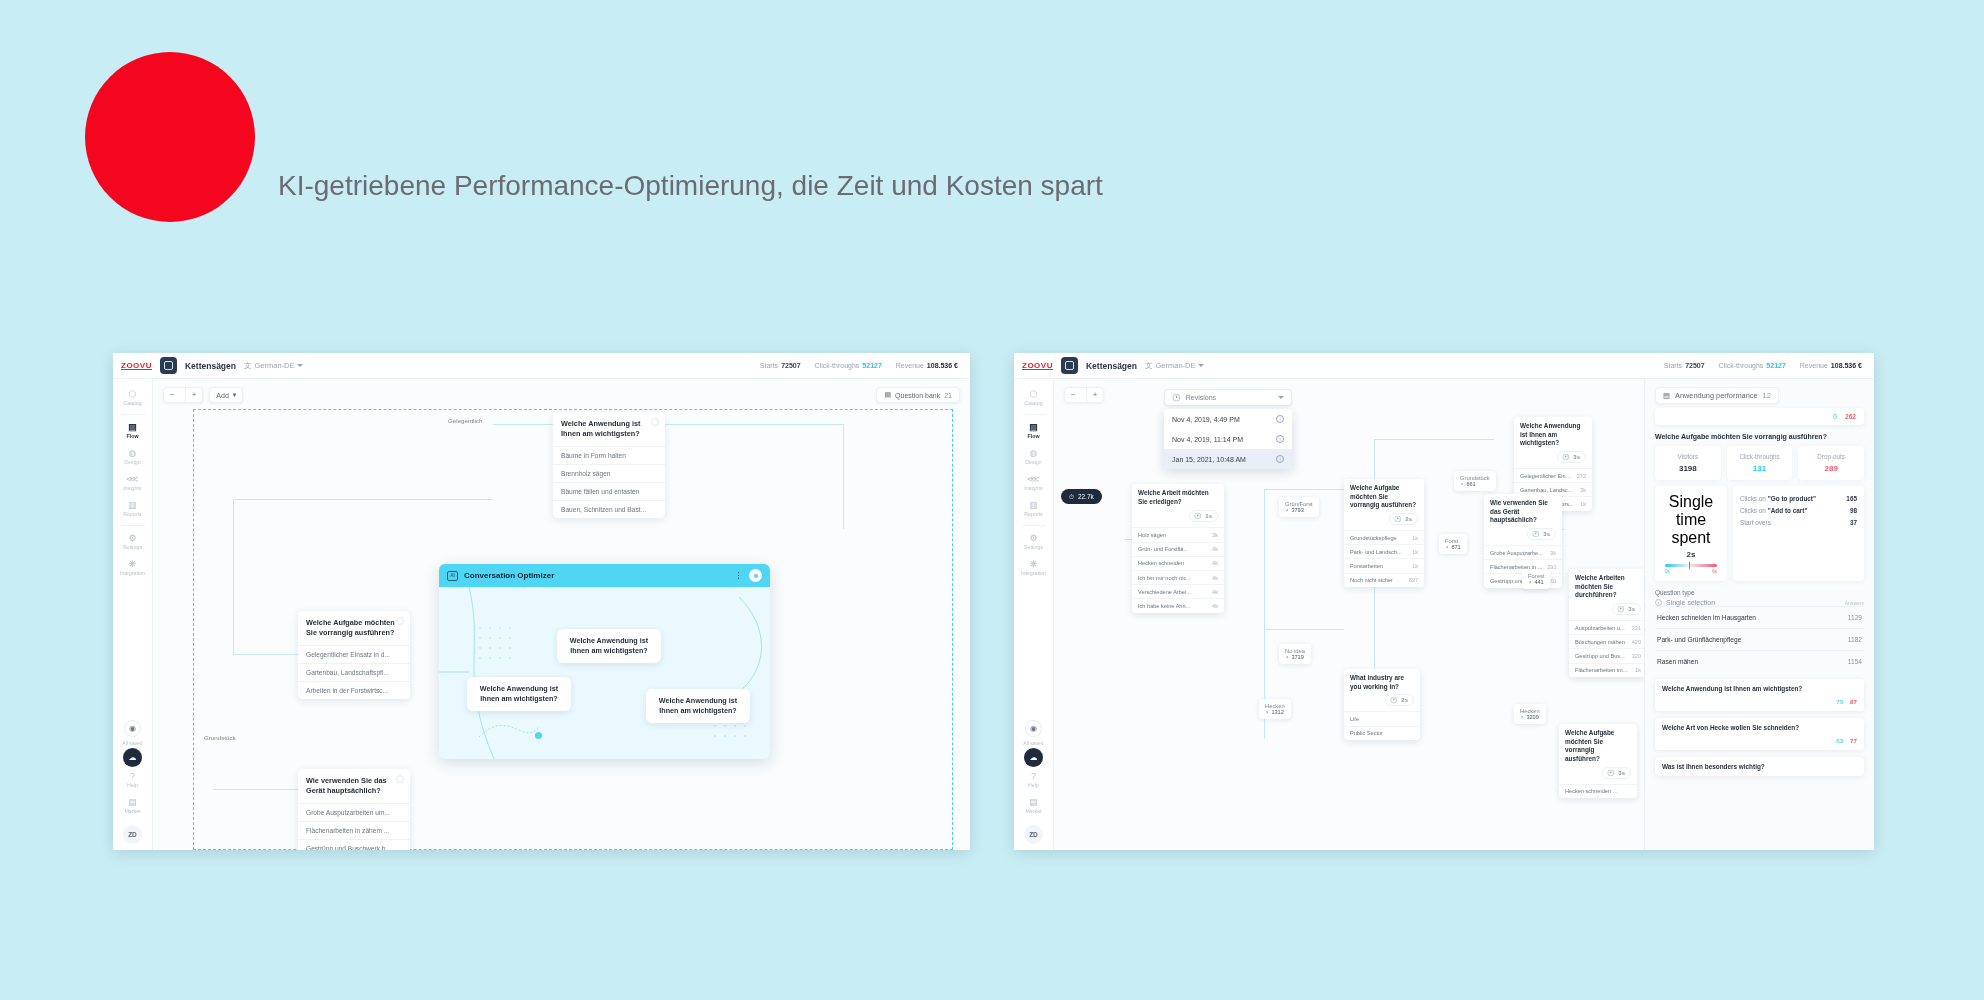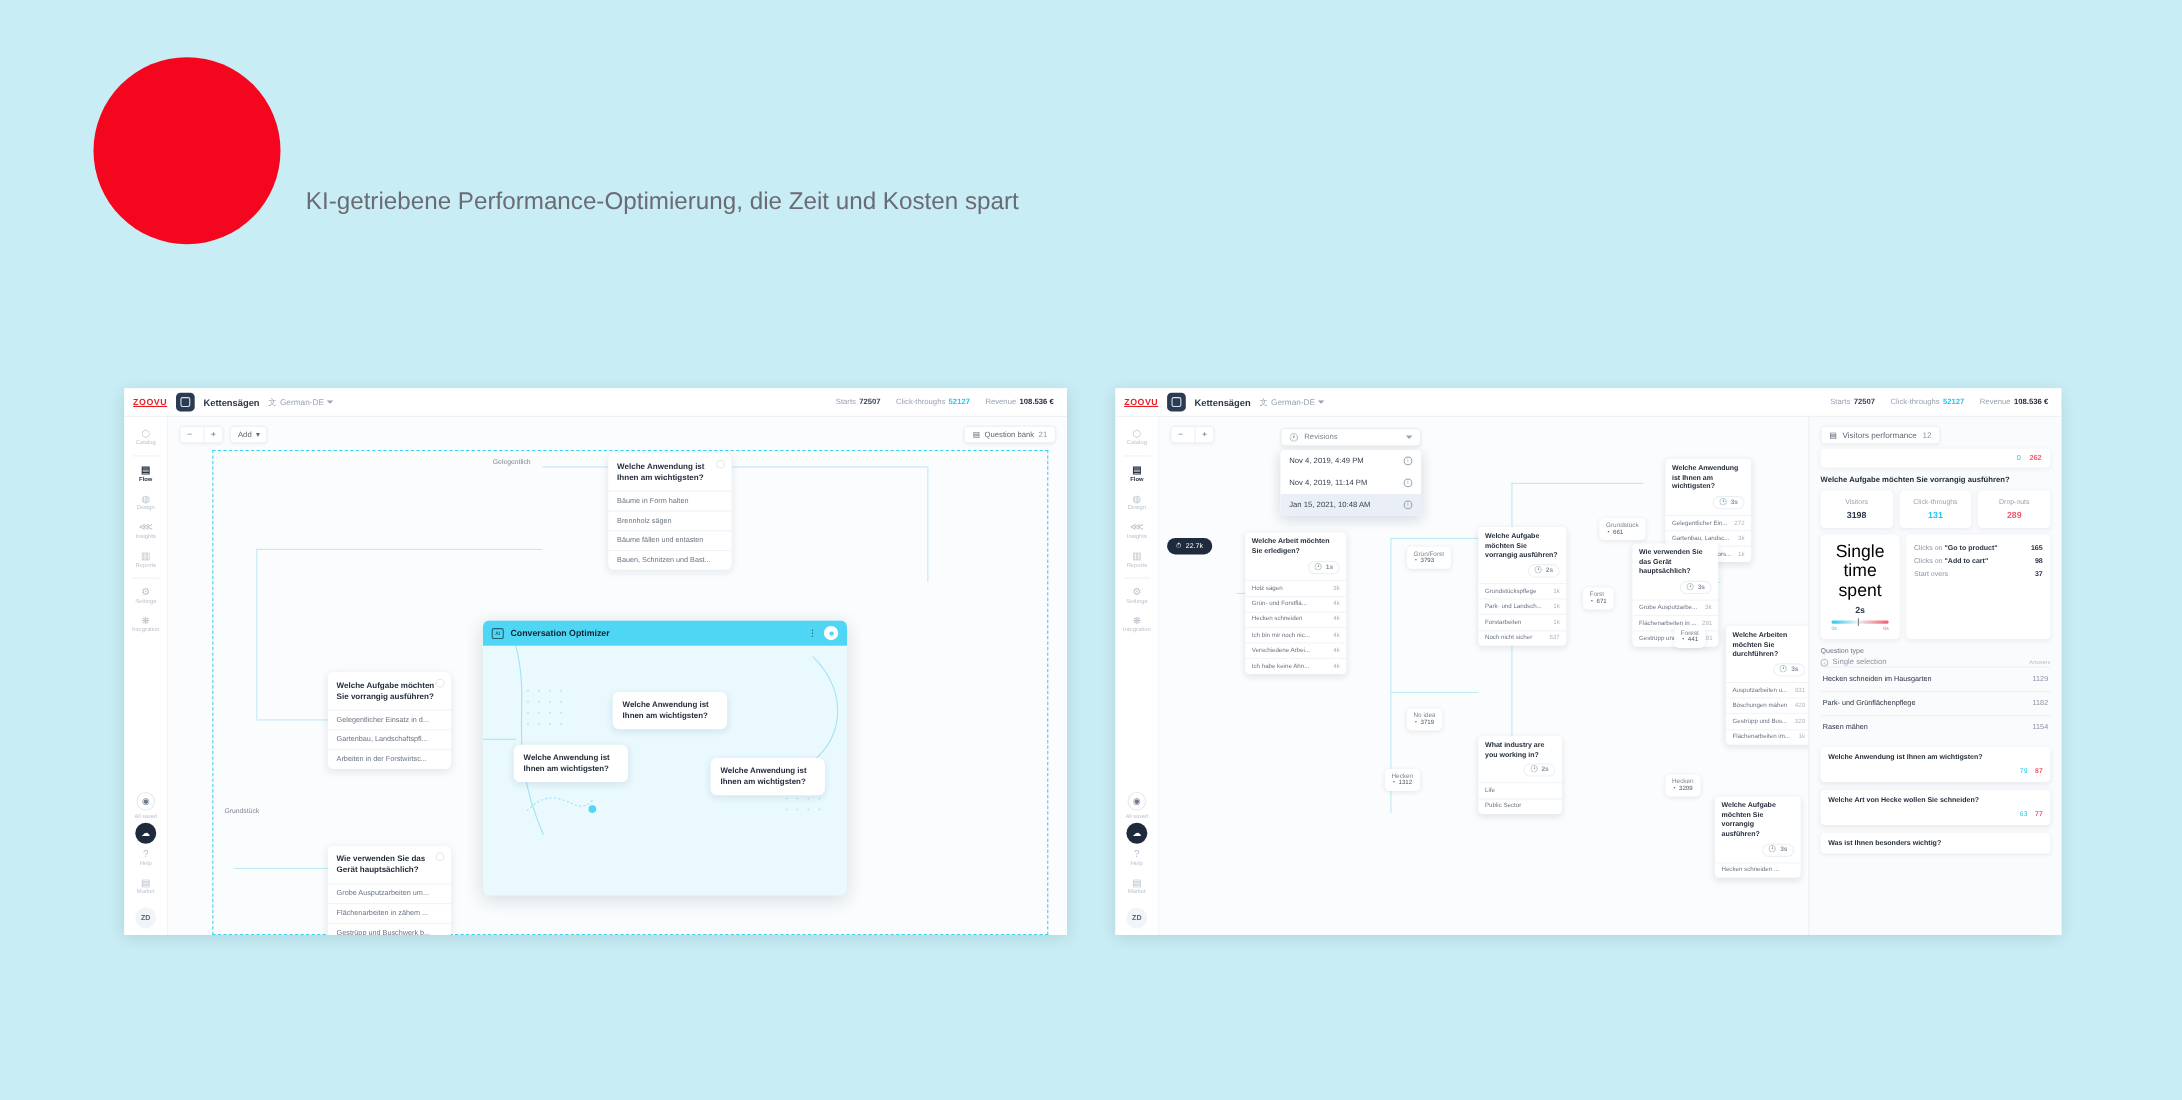--- a/index.html
+++ b/index.html
@@ -16,21 +16,21 @@
     position:absolute; left:85px; top:52px; width:170px; height:170px;
     border-radius:50%; background:#f5061f;
   }
   .hero-title {
     position:absolute; left:278px; top:88px;
     font-size:48px; font-weight:700; color:#0d1b3e; letter-spacing:-0.4px;
     white-space:nowrap;
   }
   .hero-sub {
     position:absolute; left:278px; top:170px;
-    font-size:22px; color:#6b6b74; font-weight:400; white-space:nowrap;
+    font-size:28px; color:#6b6b74; font-weight:400; white-space:nowrap;
   }
 
   
   .panel {
     position:absolute; background:#ffffff;
     box-shadow:0 3px 14px rgba(10,40,60,.14);
     overflow:hidden;
   }
   #panel-left  { left:113px;  top:353px; width:857px; height:497px; }
   #panel-right { left:1014px; top:353px; width:860px; height:497px; }
@@ -137,23 +137,23 @@
     position:absolute; font-size:6.2px; color:#7d8694; background:#fafcfd;
     padding:0 3px; z-index:5; white-space:nowrap;
   }
 
   .conn { position:absolute; background:#b8e9f7; z-index:1; }
   .conn.solid-h { height:1.2px; background:#bfeaf6;}
   .conn.solid-v { width:1.2px; background:#bfeaf6;}
 
   
   .copt {
-    position:absolute; left:286px; top:185px; width:331px; height:250px;
+    position:absolute; left:286px; top:185px; width:331px; height:195px;
     background:#e9f9fd; border-radius:6px; box-shadow:0 4px 16px rgba(20,60,90,.16);
-    overflow:hidden; z-index:8;
+    overflow:hidden; z-index:8;text-align:center;
   }
   .copt-head {
     height:23px; background:#4fd6f5; display:flex;align-items:center;
     padding:0 8px; gap:6px;
   }
   .copt-head .ttl { font-size:8px; font-weight:700; color:#0f2430; }
   .copt-head .ai {
     width:11px;height:10px;border-radius:2px;border:1.2px solid #0f2430;opacity:.65;
     font-size:4.6px; display:flex;align-items:center;justify-content:center;color:#0f2430;font-weight:700;
   }
@@ -837,21 +837,21 @@
           <div class="t">Hecken</div>
           <div class="v">
               <span>◔</span>
               <span>3209</span>
             </div>
         </div>
 
         <div class="insights">
           <div class="ins-pill">
             <span>▤</span>
-            <span>Visitors performance</span>
+            <span>Anwendung performance</span>
             <span style="color:#8b94a3">12</span>
           </div>
           <div class="qp-top">
             <span class="c0">0</span>
             <span class="c1">262</span>
           </div>
 
           <div class="qtitle">Welche Aufgabe möchten Sie vorrangig ausführen?</div>
 
           <div class="stat-row">

